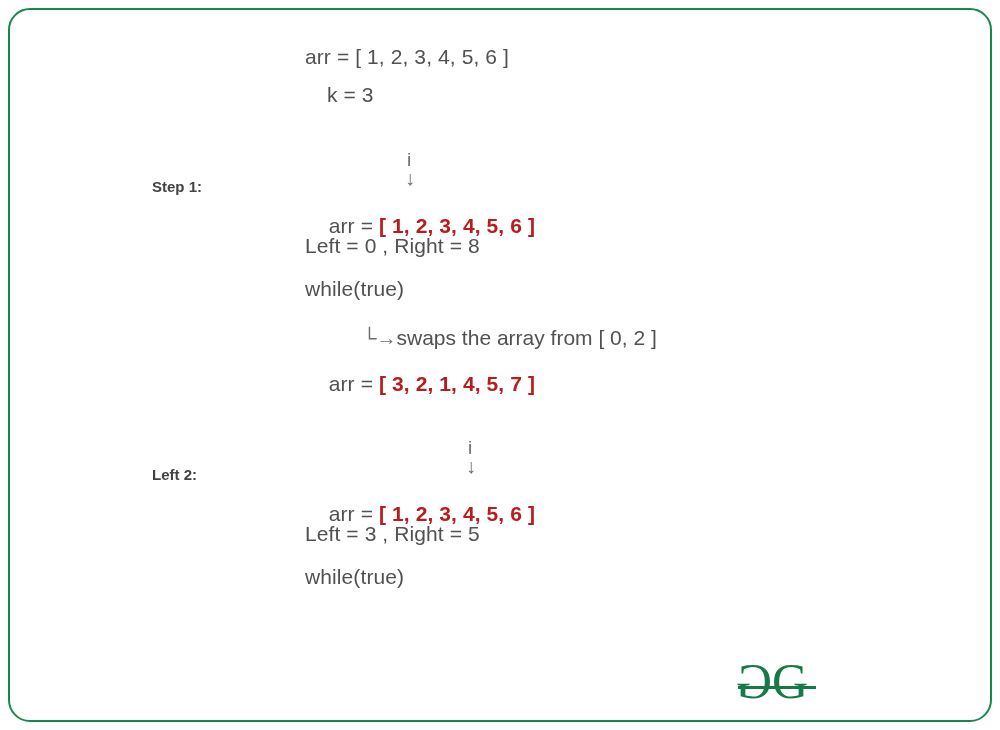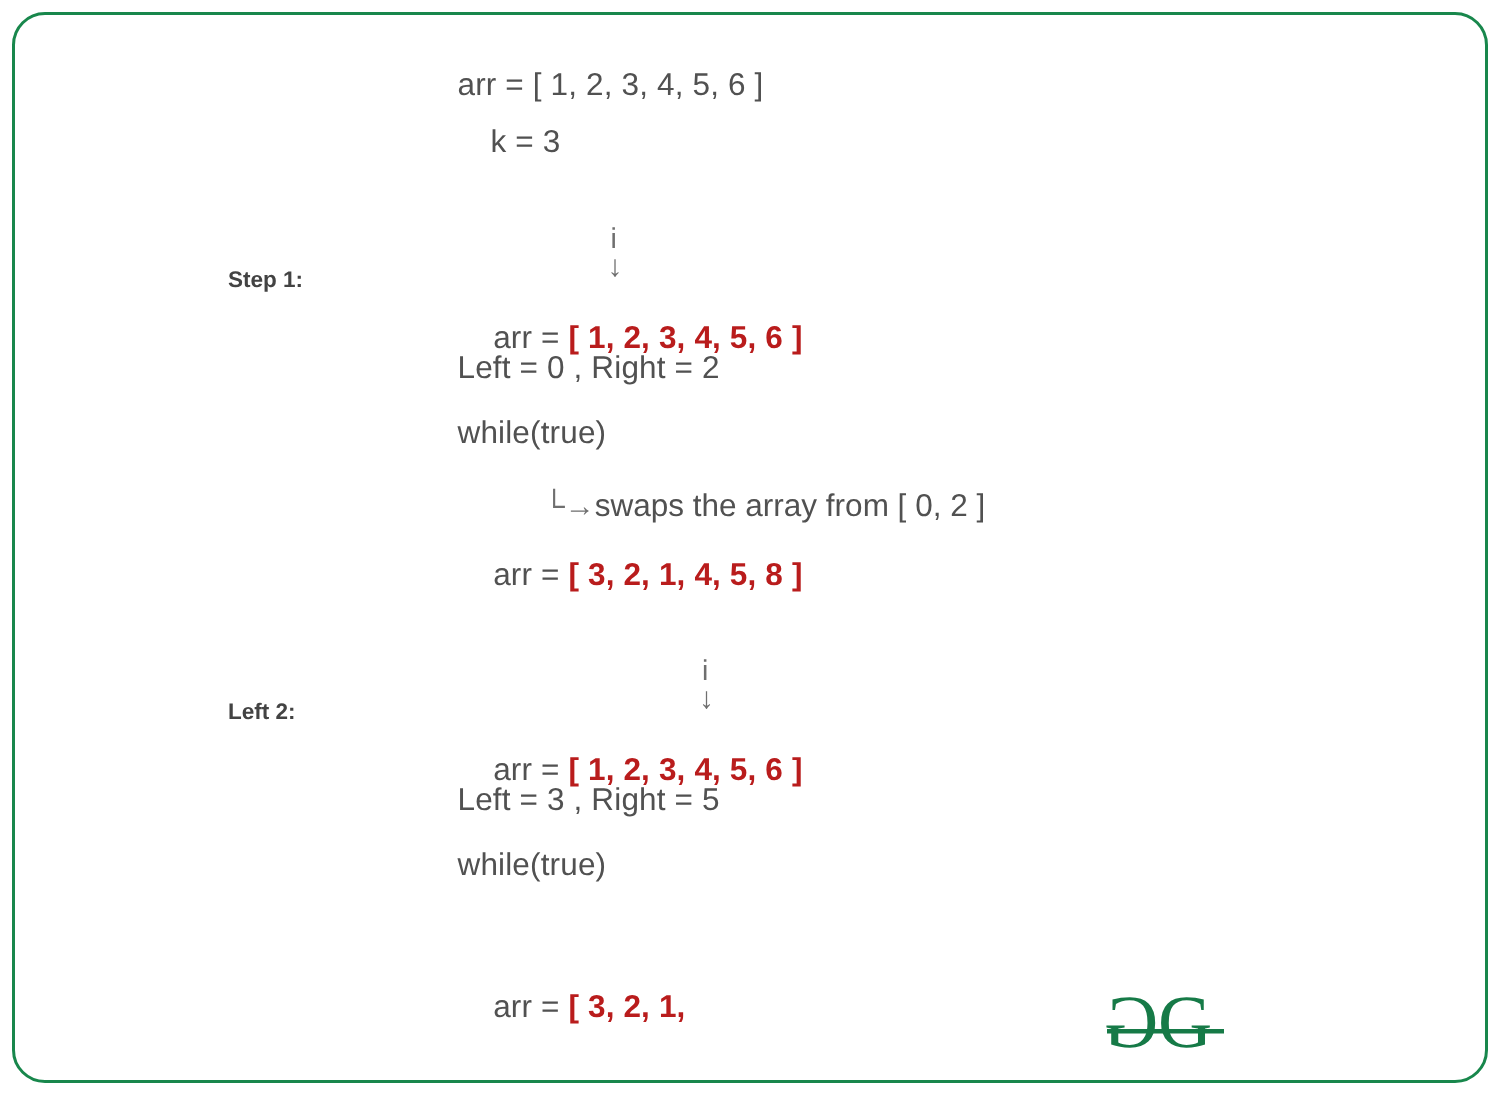--- a/index.html
+++ b/index.html
@@ -129,49 +129,46 @@
   <div class="step-label" style="left:152px; top:178px;">Step 1:</div>
 
   <div class="marker-i" style="left:407px; top:150px;">i</div>
 
   <div class="marker-arrow" style="left:405px; top:168px;">↓</div>
 
   <div class="txt arr-line" style="left:305px; top:194px;">
     <span class="gray">arr = </span><span class="green">[ 1, 2, 3, 4, 5, 6 ]</span>
   </div>
 
-  <div class="txt" style="left:305px; top:235px;">Left = 0 , Right = 2</div>
+  <div class="txt" style="left:305px; top:235px;">Left = 0 , Right = 8</div>
 
   <div class="txt" style="left:305px; top:278px;">while(true)</div>
 
   <div class="branch" style="left:339px; top:306px;">
     <span class="elbow">└→</span><span>swaps the array from [ 0, 2 ]</span>
   </div>
 
   <div class="txt arr-line" style="left:305px; top:352px;">
-    <span class="gray">arr = </span><span class="green">[ 3, 2, 1, 4, 5, 8 ]</span>
+    <span class="gray">arr = </span><span class="green">[ 3, 2, 1, 4, 5, 7 ]</span>
   </div>
 
   <div class="step-label" style="left:152px; top:466px;">Left 2:</div>
 
   <div class="marker-i" style="left:468px; top:438px;">i</div>
 
   <div class="marker-arrow" style="left:466px; top:456px;">↓</div>
 
   <div class="txt arr-line" style="left:305px; top:482px;">
     <span class="gray">arr = </span><span class="green">[ 1, 2, 3, 4, 5, 6 ]</span>
   </div>
 
   <div class="txt" style="left:305px; top:523px;">Left = 3 , Right = 5</div>
 
   <div class="txt" style="left:305px; top:566px;">while(true)</div>
 
 
-  <div class="txt arr-line" style="left:305px; top:640px;">
-    <span class="gray">arr = </span><span class="green">[ 3, 2, 1,</span>
-  </div>
 
   <div id="gfg-logo">
     <span class="g-mirror">G</span>
     <span class="g-normal">G</span>
     <span class="bar"></span>
   </div>
 </div>
 
 </body></html>

